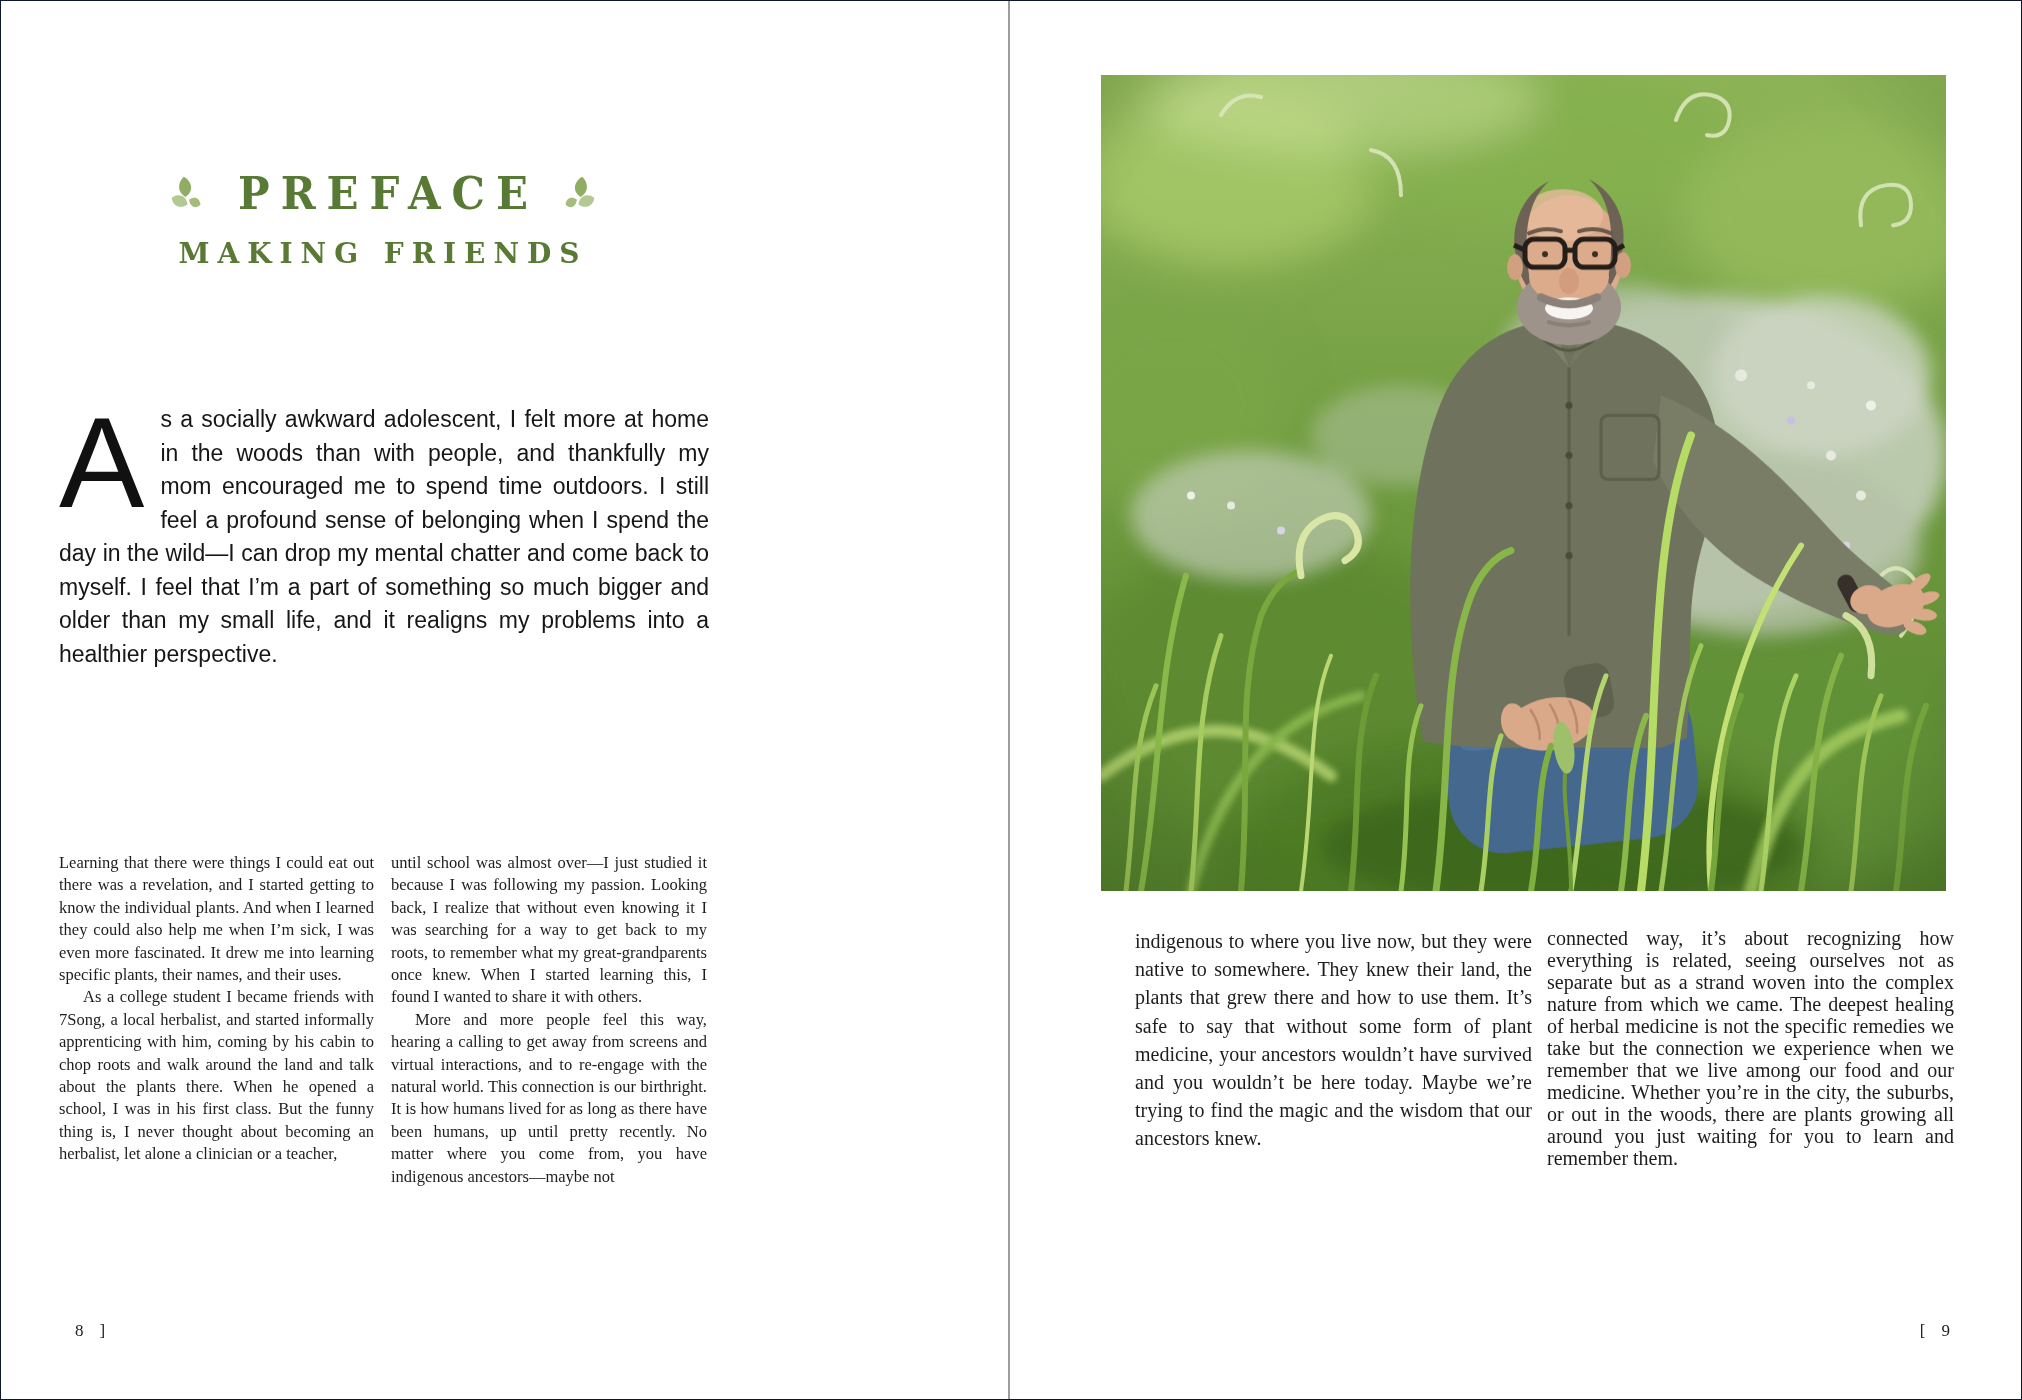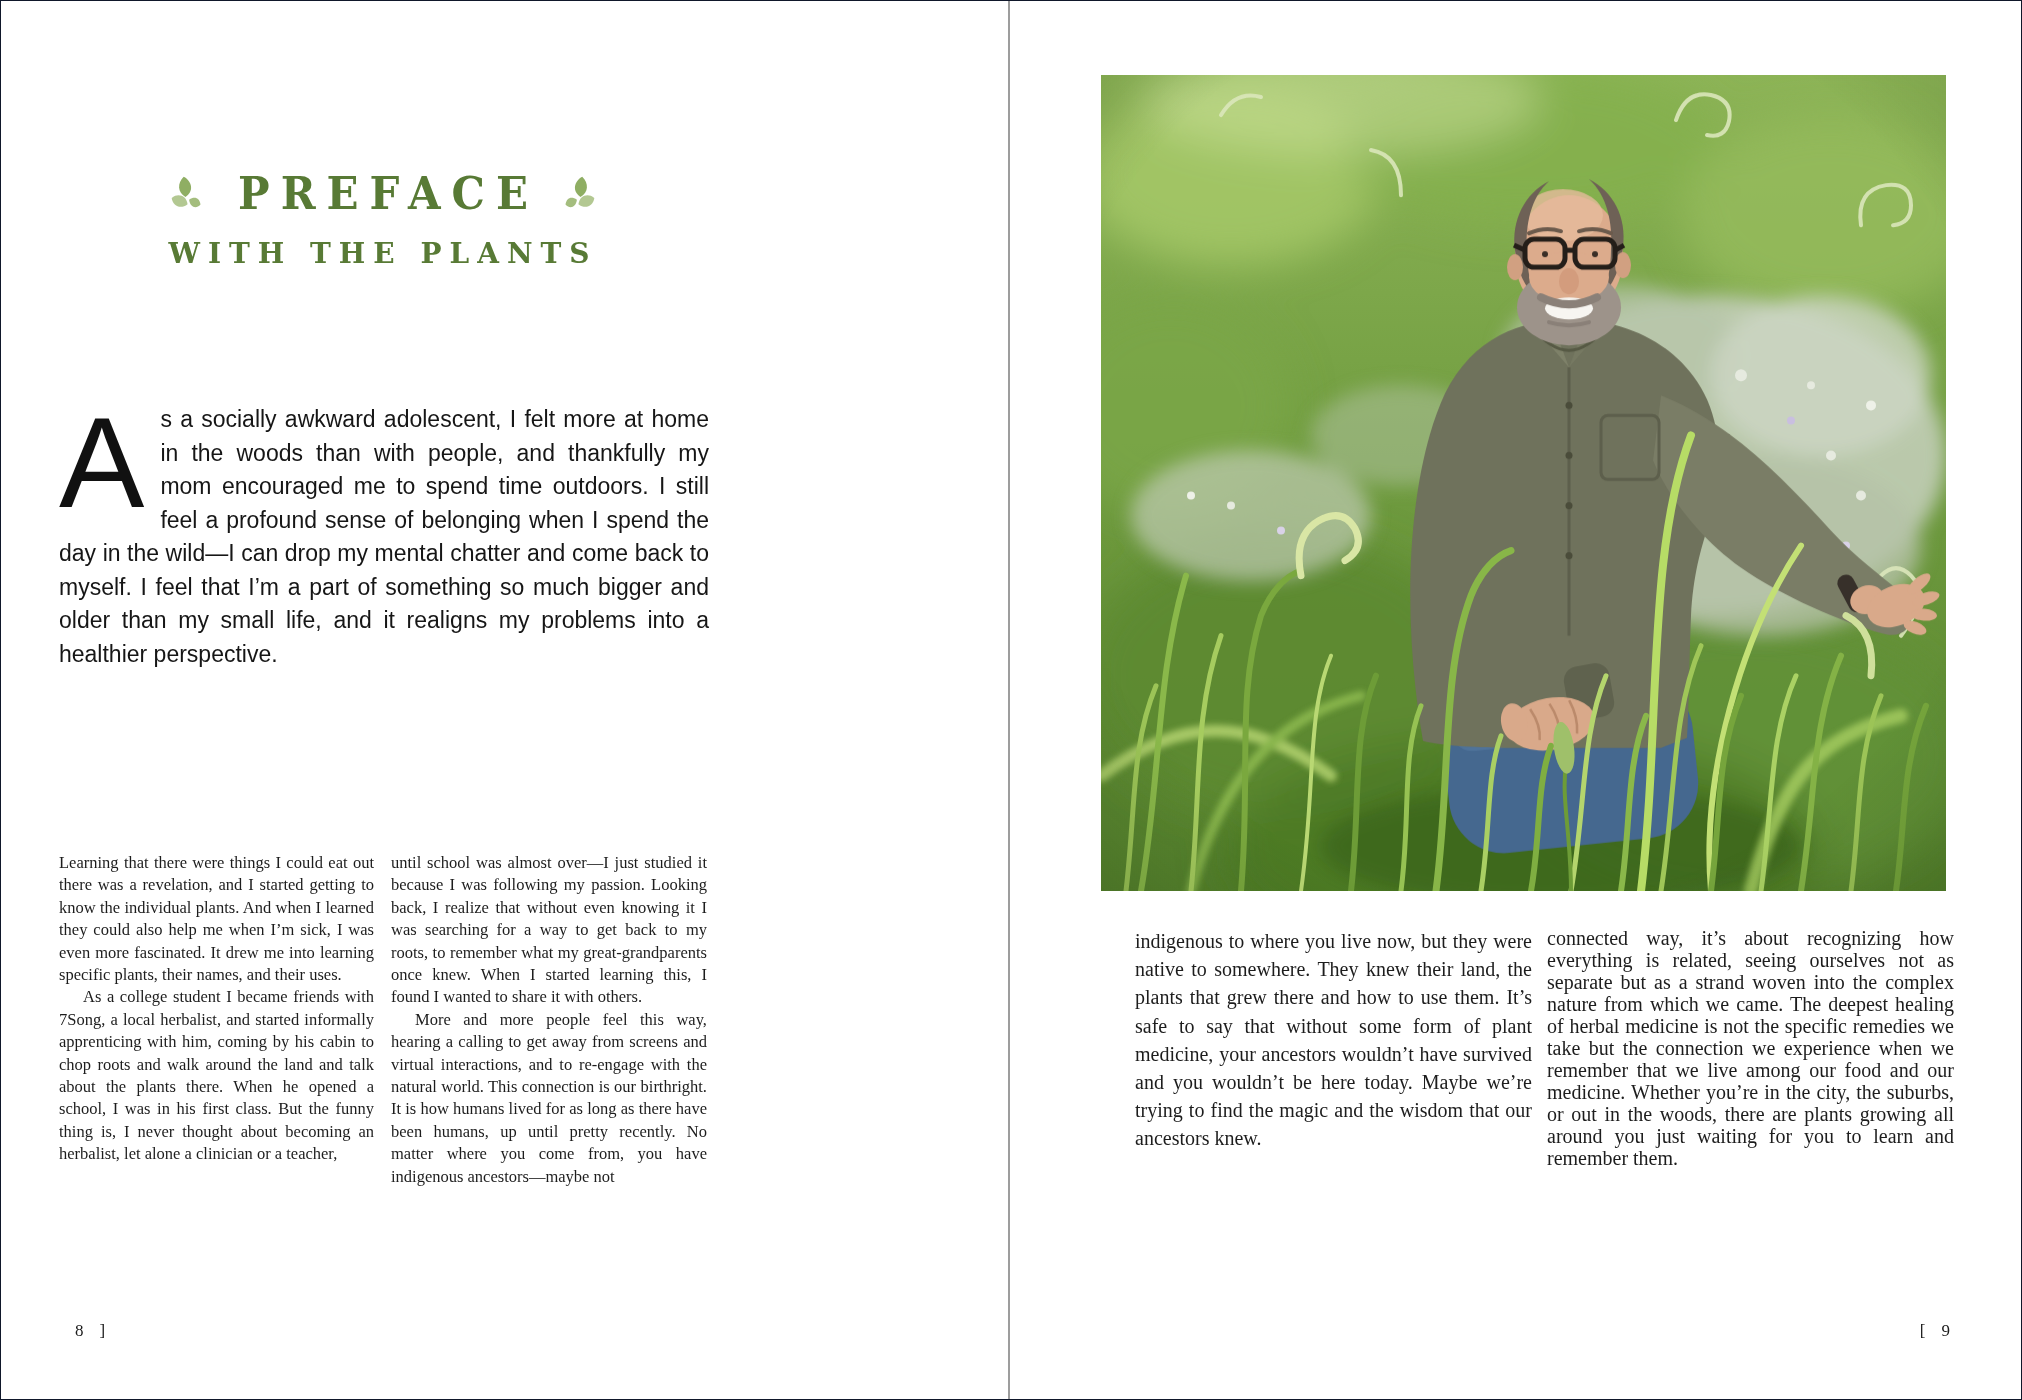--- a/index.html
+++ b/index.html
@@ -117,21 +117,21 @@
       </svg>
       <h1 class="book-title">PREFACE</h1>
       <svg class="ornament ornament--right" viewBox="0 0 32 36">
         <path d="M18,2 C25,7 26,17 17,21 C10,16 11,7 18,2 Z" fill="#8fae63"></path>
         <path d="M4,20 C11,16 18,20 18,28 C11,32 4,28 4,20 Z" fill="#b3c892"></path>
         <path d="M20,24 C26,21 30,24 30,30 C25,34 20,31 20,24 Z" fill="#a4bd7e"></path>
       </svg>
     </div>
 
     <div class="subtitle">
-      <div>WITH THE PLANTS</div>
+      <div>MAKING FRIENDS</div>
     </div>
 
     <div class="intro">
       <span class="dropcap">A</span><span>s a socially awkward adolescent, I felt more at home in the woods than with people, and thankfully my mom encouraged me to spend time outdoors. I still feel a profound sense of belonging when I spend the day in the wild—I can drop my mental chatter and come back to myself. I feel that I’m a part of something so much bigger and older than my small life, and it realigns my problems into a healthier perspective.</span>
     </div>
 
     <div class="bodycol col-l1">
       <p>Learning that there were things I could eat out there was a revelation, and I started getting to know the individual plants. And when I learned they could also help me when I’m sick, I was even more fascinated. It drew me into learning specific plants, their names, and their uses.</p>
       <p class="indent">As a college student I became friends with 7Song, a local herbalist, and started informally apprenticing with him, coming by his cabin to chop roots and walk around the land and talk about the plants there. When he opened a school, I was in his first class. But the funny thing is, I never thought about becoming an herbalist, let alone a clinician or a teacher,</p>
     </div>

